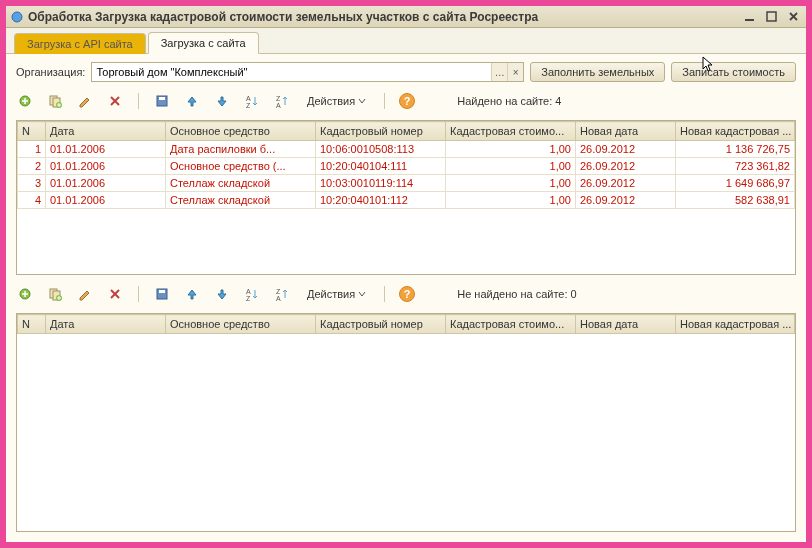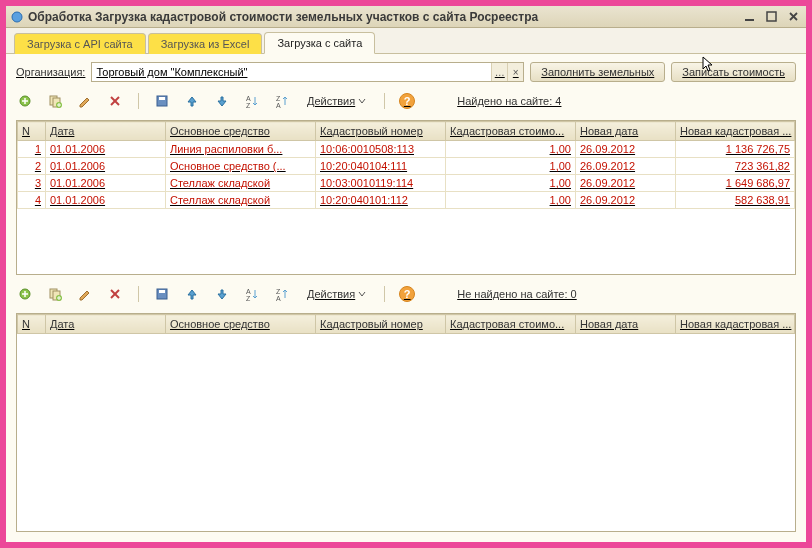--- a/index.html
+++ b/index.html
@@ -56,21 +56,21 @@
     gap: 2px;
     background: #f5f2e8;
     border-bottom: 1px solid #c8bf9e;
     position: relative;
   }
   .tab {
     padding: 4px 12px;
     border: 1px solid #c8bf9e;
     border-bottom: none;
     border-radius: 4px 4px 0 0;
-    background: #fde047;
+    background: #eab308;
     color: #555;
     cursor: pointer;
     font-size: 11px;
     position: relative;
     top: 1px;
   }
   .tab.active {
     background: #fdfbf2;
     color: #222;
     border-color: #c8bf9e;
@@ -78,21 +78,20 @@
     border-bottom: 1px solid #fdfbf2;
   }
   .content {
     flex: 1;
     background: #fdfbf2;
     padding: 8px 10px 10px 10px;
     display: flex;
     flex-direction: column;
     gap: 8px;
     overflow: hidden;
-    text-decoration: underline;
   }
   .org-row {
     display: flex;
     align-items: center;
     gap: 6px;
   }
   .org-row label { color: #333; }
   .org-input-wrap {
     flex: 1;
     display: flex;
@@ -224,21 +223,20 @@
     <span class="win-btn">
       <svg width="11" height="11" viewBox="0 0 11 11">
           <line x1="2" y1="2" x2="9" y2="9" stroke="#444" stroke-width="1.8"></line>
           <line x1="9" y1="2" x2="2" y2="9" stroke="#444" stroke-width="1.8"></line>
         </svg>
     </span>
   </div>
 
   <div class="tabstrip">
     <div class="tab">Загрузка с API сайта</div>
-    <div class="tab">Загрузка из Excel</div>
     <div class="tab active">Загрузка с сайта</div>
     <span class="cursor-ptr">
       <svg width="14" height="18" viewBox="0 0 14 18">
           <path d="M1 1 L1 13 L4 10 L6 15 L8 14 L6 9 L10 9 Z" fill="#fff" stroke="#000" stroke-width="1"></path>
         </svg>
     </span>
   </div>
 
   <div class="content">
     <div class="org-row">
@@ -341,21 +339,21 @@
             <th>Кадастровый номер</th>
             <th>Кадастровая стоимо...</th>
             <th>Новая дата</th>
             <th>Новая кадастровая ...</th>
           </tr>
         </thead>
         <tbody id="tbody-top">
             <tr>
               <td class="idx">1</td>
               <td>01.01.2006</td>
-              <td>Линия распиловки б...</td>
+              <td>Дата распиловки б...</td>
               <td>10:06:0010508:113</td>
               <td class="num">1,00</td>
               <td>26.09.2012</td>
               <td class="num">1 136 726,75</td>
             </tr>
             <tr>
               <td class="idx">2</td>
               <td>01.01.2006</td>
               <td>Основное средство (...</td>
               <td>10:20:040104:111</td>

